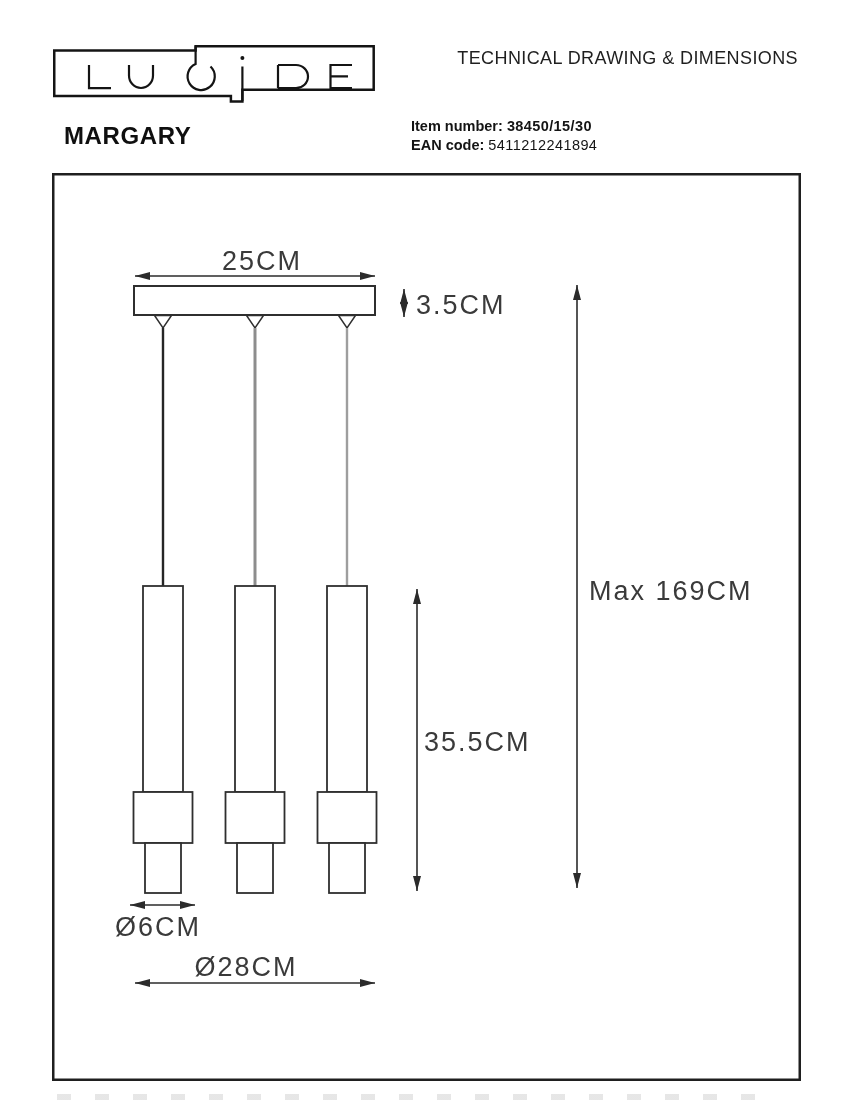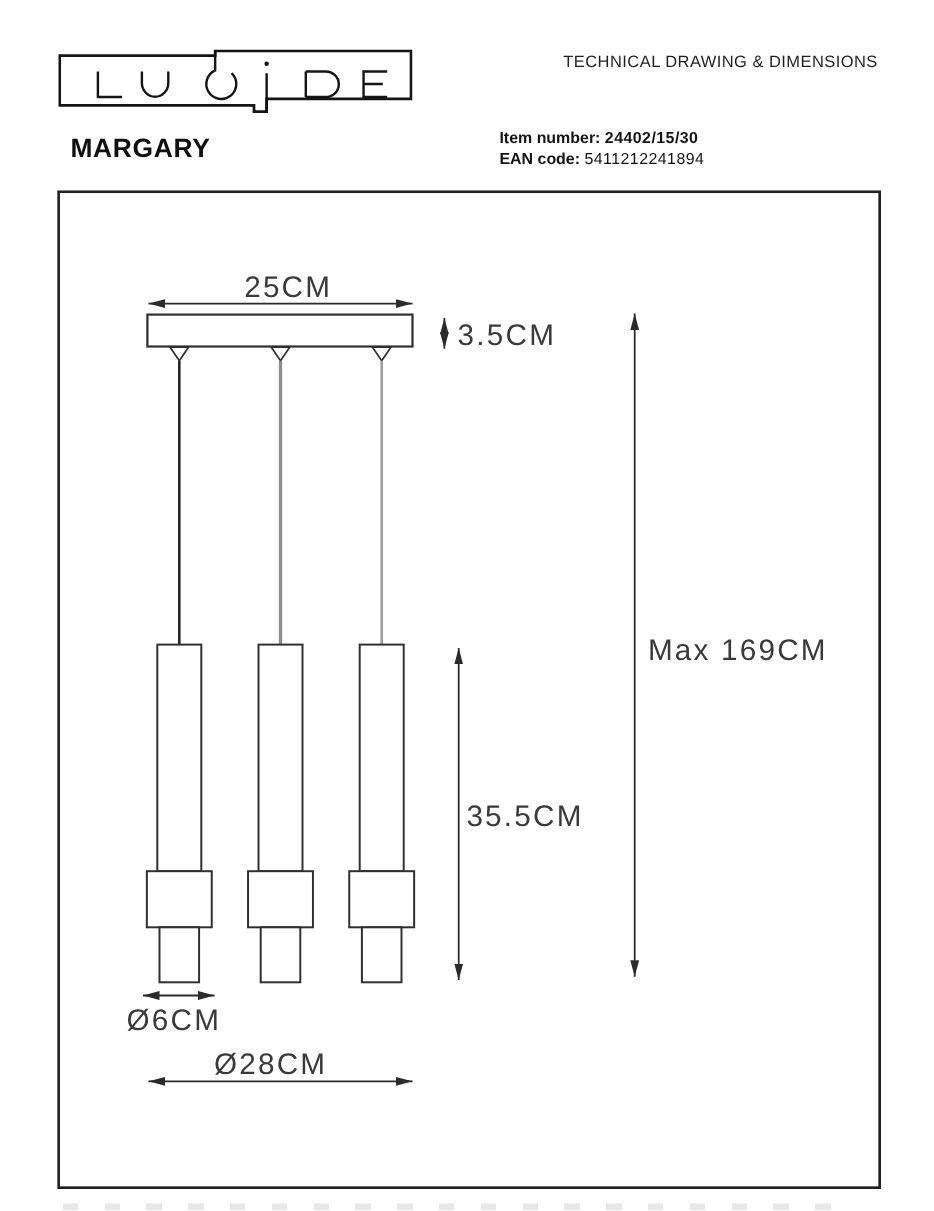--- a/index.html
+++ b/index.html
@@ -1,23 +1,23 @@
 <!DOCTYPE html>
 <html><head>
 <meta charset="utf-8">
 <style>
   html,body{margin:0;padding:0;background:#ffffff;}
   body{width:849px;height:1101px;position:relative;overflow:hidden;
        font-family:"Liberation Sans",sans-serif;color:#1a1a1a;}
   .abs{position:absolute;}
   
-  #doc-title{top:48px;right:51px;font-size:15px;letter-spacing:.4px;color:#1f1f1f;white-space:nowrap;}
+  #doc-title{top:48px;right:51px;font-size:18px;letter-spacing:.4px;color:#1f1f1f;white-space:nowrap;}
   #product-name{left:64px;top:122px;font-size:24px;font-weight:700;letter-spacing:.6px;color:#0f0f0f;}
   #item-block{left:411px;top:117px;font-size:14.5px;line-height:19px;color:#141414;white-space:nowrap;}
-  #item-block .lbl{font-weight:700;margin-left:43px;}
+  #item-block .lbl{font-weight:700;}
   #item-block .val-b{font-weight:700;letter-spacing:.4px;}
   #item-block .val-r{font-weight:400;letter-spacing:.4px;text-align:center;}
   
   #drawing-svg{left:52px;top:173px;}
   #logo-svg{left:53px;top:45px;}
   .dimtext{font-family:"Liberation Sans",sans-serif;font-size:27px;letter-spacing:2px;fill:#3a3a3a;}
   
   #cutoff{left:57px;top:1094px;width:700px;height:6px;opacity:.35;
     background:repeating-linear-gradient(90deg,#b9b9b9 0 14px,transparent 14px 38px);}
 </style>
@@ -38,21 +38,21 @@
     <path d="M299,20 H277.5 V43.2 H299 M277.5,31.3 H295"></path>
   </g>
   <circle cx="189.4" cy="13" r="2" fill="#141414"></circle>
 </svg>
 
 <div id="doc-title" class="abs">TECHNICAL DRAWING &amp; DIMENSIONS</div>
 
 <div id="product-name" class="abs">MARGARY</div>
 
 <div id="item-block" class="abs">
-  <div><span class="lbl">Item number:</span> <span class="val-b">24402/15/30</span></div>
+  <div><span class="lbl">Item number:</span> <span class="val-b">38450/15/30</span></div>
   <div><span class="lbl">EAN code:</span> <span class="val-r">5411212241894</span></div>
 </div>
 
 <svg id="drawing-svg" class="abs" width="749" height="908" viewBox="0 0 749 908">
   <defs>
     <marker id="ah" orient="auto-start-reverse" markerUnits="userSpaceOnUse" markerWidth="16" markerHeight="10" refX="15" refY="5">
       <path d="M0,1 L15,5 L0,9 Z" fill="#2b2b2b"></path>
     </marker>
   </defs>
 

